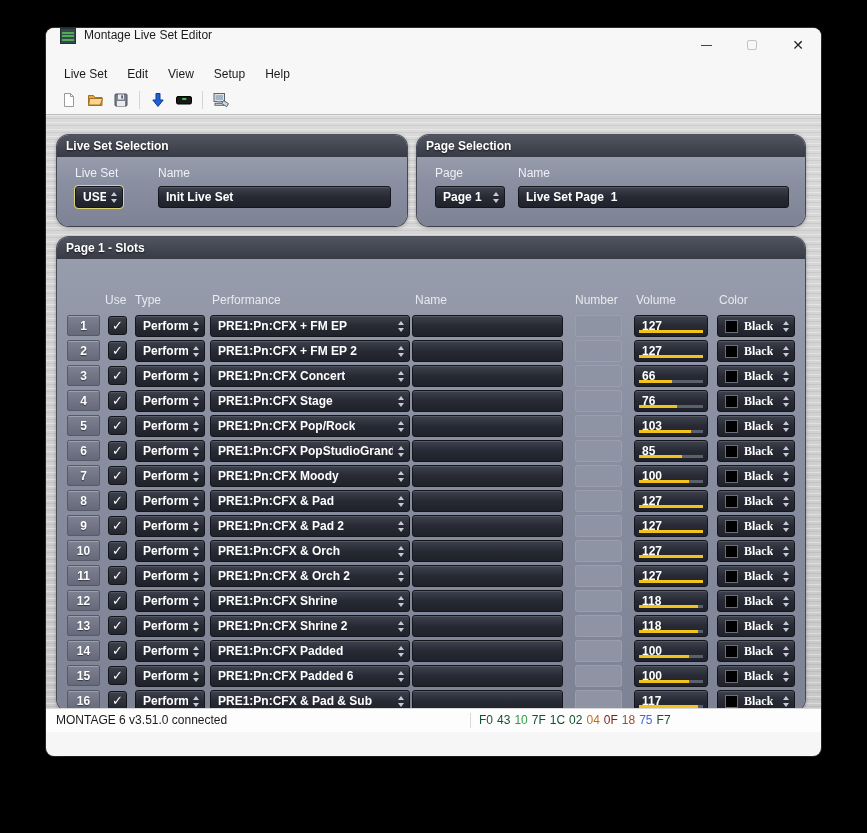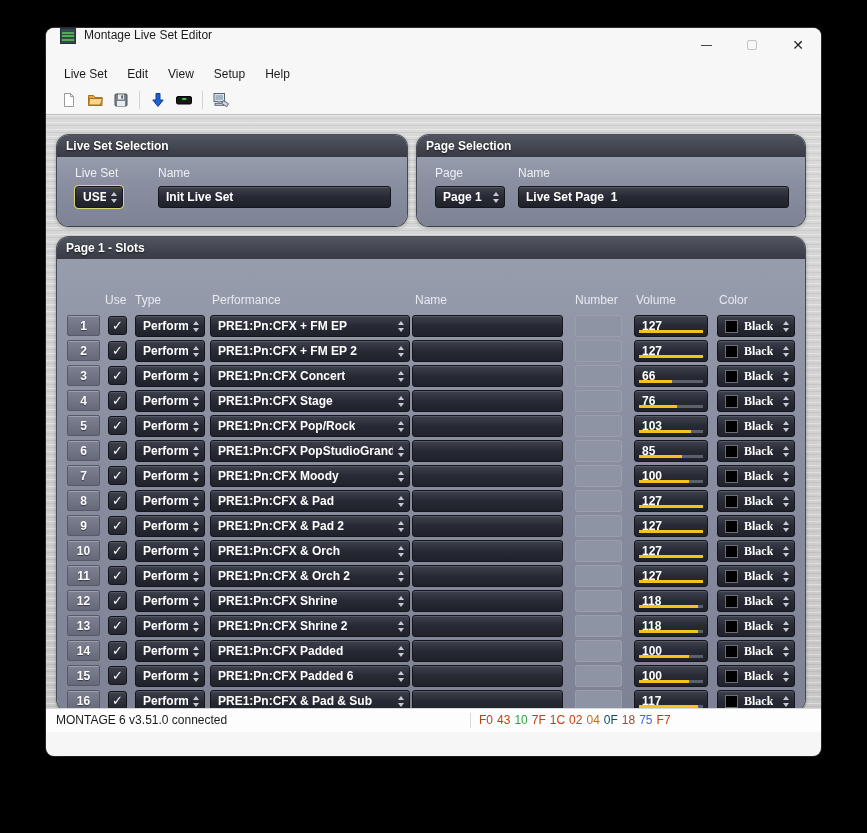--- a/index.html
+++ b/index.html
@@ -86,22 +86,22 @@
   .color-spin { left:660px; width:78px;font-family:Liberation Serif, serif; }
   .swatch { width:13px; height:13px; background:#000; border:1px solid #6a6e7a; margin-right:6px; flex:none; }
 
   
   .statusbar { position:absolute; left:0; right:0; bottom:0; height:24px; background:#fdfdfd;
     border-top:1px solid #d8d8d8; font-size:12px; color:#1a1a1a; }
   .status-left { position:absolute; left:10px; top:4px; }
   .status-sep { position:absolute; left:424px; top:4px; bottom:4px; width:1px; background:#d9d9d9; }
   .status-hex { position:absolute; left:433px; top:4px; white-space:nowrap; }
   .status-hex span { margin-right:4px; }
-  .hx-gray { color:#c2410c; } .hx-green { color:#2f9e44; } .hx-orange { color:#c27018; }
-  .hx-red { color:#0c4a6e; } .hx-darkred { color:#a04a2a; } .hx-blue { color:#4468d8; }
+  .hx-gray { color:#14532d; } .hx-green { color:#2f9e44; } .hx-orange { color:#c27018; }
+  .hx-red { color:#7f1d1d; } .hx-darkred { color:#a04a2a; } .hx-blue { color:#4468d8; }
 
   svg { display:block; }
 </style>
 </head>
 <body>
 
 <div class="window">
 
   <div class="titlebar">
     <div class="app-icon">

